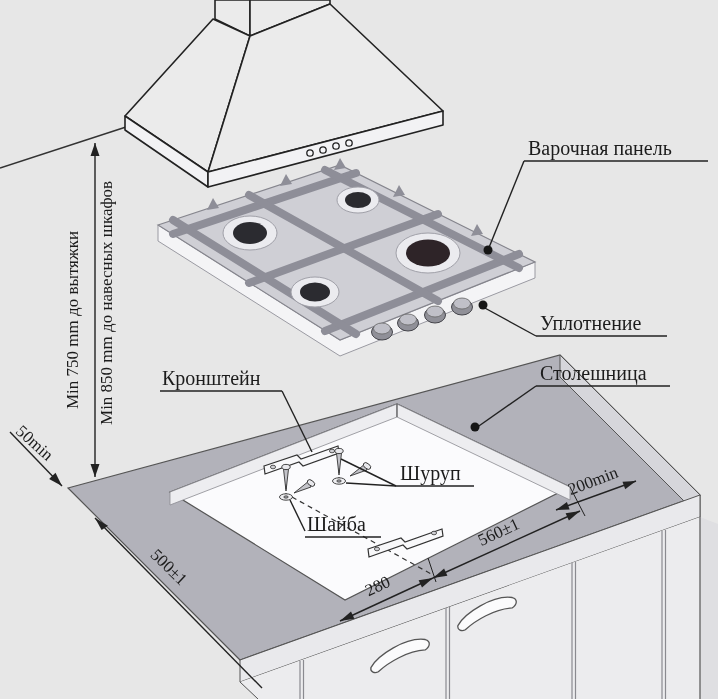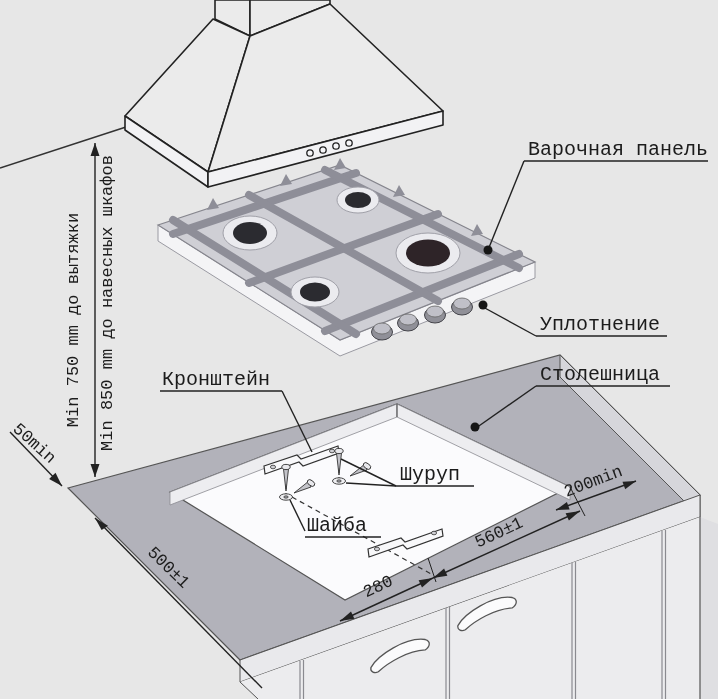--- a/index.html
+++ b/index.html
@@ -1,17 +1,17 @@
 <!DOCTYPE html>
 <html><head>
 <meta charset="utf-8">
 <style>
   html,body{margin:0;padding:0;background:#fff;}
   #stage{position:relative;width:718px;height:699px;overflow:hidden;background:#e7e7e7;
-         font-family:Liberation Mono, monospace;}
+         font-family:Liberation Serif, serif;}
   svg{display:block;}
   text{fill:#1c1c1c;}
   .lbl{font-size:20px;}
   .dim{font-size:17px;}
   .vdim{font-size:17px;}
 </style>
 </head>
 <body>
 
 <div id="stage">

